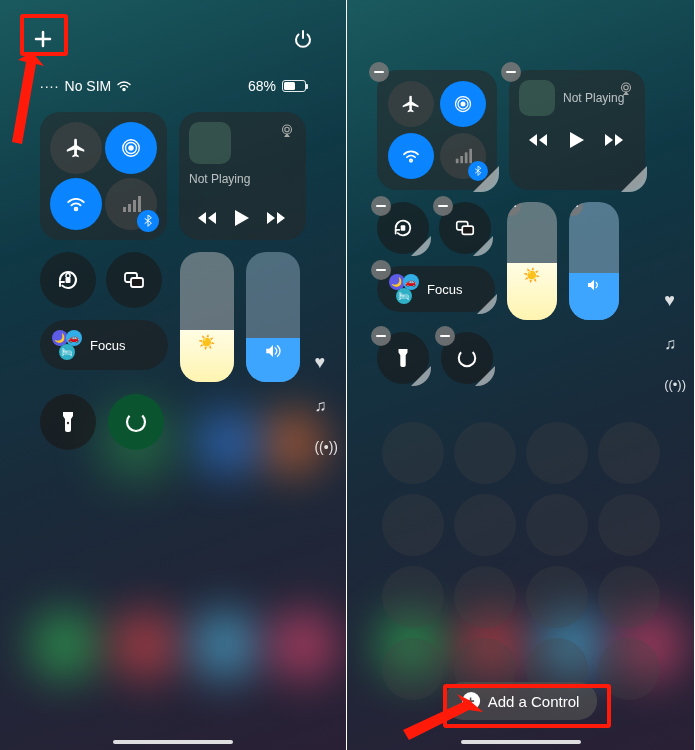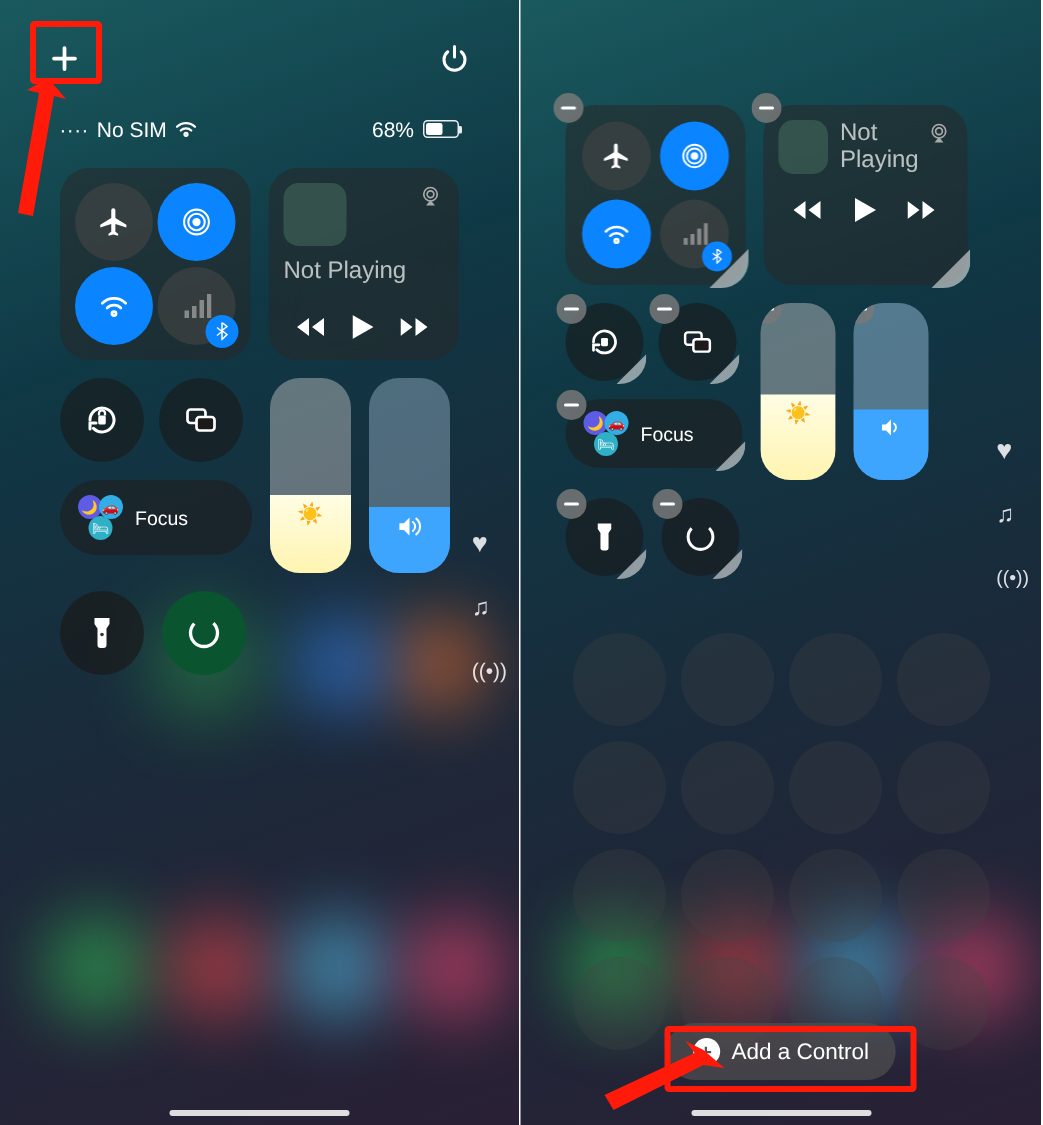--- a/index.html
+++ b/index.html
@@ -76,21 +76,21 @@
     .volume-fill { height:34%; background:#3ea5ff;}
     .focus-pill {
       width:128px; height:50px; border-radius:26px; background:rgba(30,30,30,.6);
       display:flex; align-items:center; padding:0 12px; gap:8px; color:#fff; font-size:13px; font-weight:500;
     }
     .focus-icons { width:30px; height:30px; position:relative; }
     .mini-circ{ position:absolute; width:16px; height:16px; border-radius:50%; display:flex; align-items:center; justify-content:center; font-size:9px;}
     .side-icons { position:absolute; right:8px; display:flex; flex-direction:column; gap:24px; color:rgba(255,255,255,.85); z-index:3;}
     .np-square { width:42px; height:42px; border-radius:10px; background:rgba(80,120,100,.45);}
     .np-controls{ display:flex; justify-content:space-around; align-items:center; color:#fff; margin-top:auto; margin-bottom:4px;}
-    .np-label { color:rgba(255,255,255,.7); font-size:16px; margin-top:8px;}
+    .np-label { color:rgba(255,255,255,.7); font-size:12px; margin-top:8px;}
     .airplay { position:absolute; top:8px; right:8px; width:22px; height:22px; display:flex; align-items:center; justify-content:center; color:#aaa;}
     .circle-tile{ width:56px; height:56px; border-radius:50%; background:rgba(25,25,25,.6); display:flex; align-items:center; justify-content:center; color:#fff;}
     .edit-badge{
       position:absolute; width:20px; height:20px; border-radius:50%;
       background:rgba(120,120,120,.85); display:flex; align-items:center; justify-content:center;
       z-index:5;
     }
     .edit-badge::before{ content:''; width:10px; height:2px; background:#fff; border-radius:1px;}
     .resize-handle{
       position:absolute; right:-2px; bottom:-2px; width:26px; height:26px;

